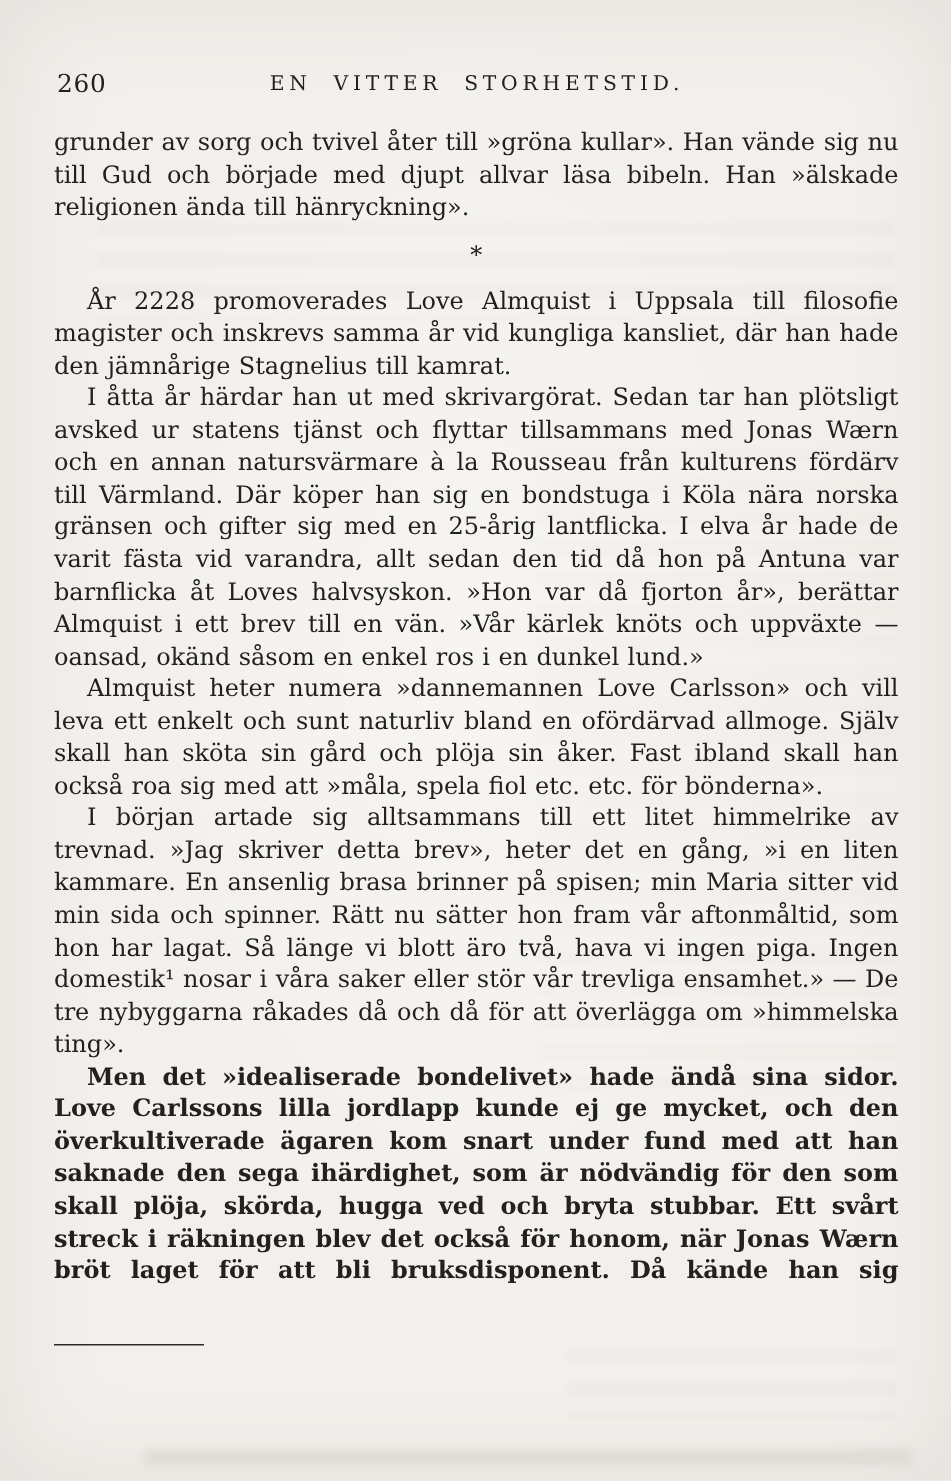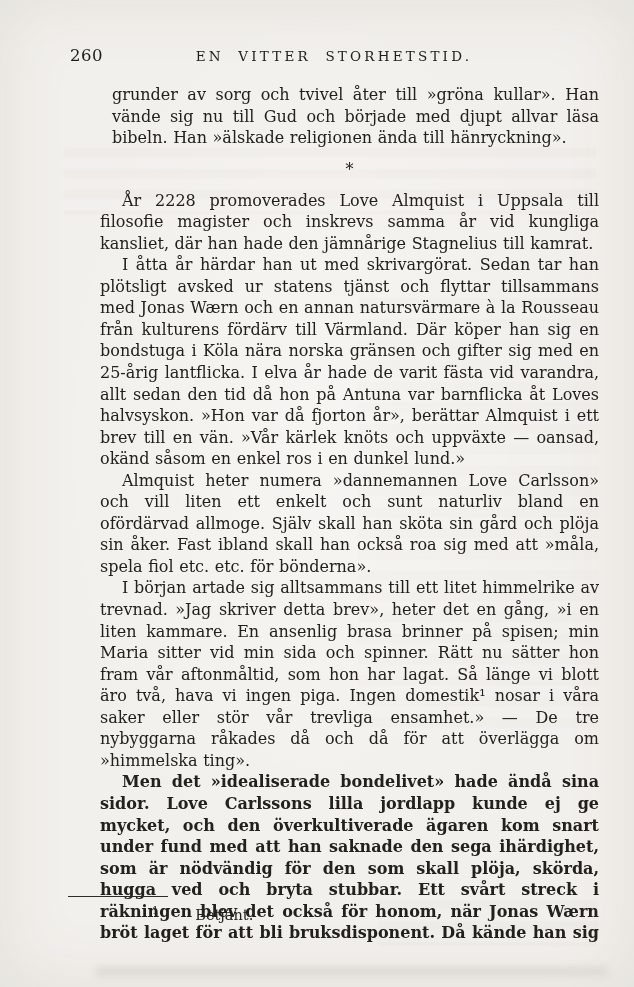--- a/index.html
+++ b/index.html
@@ -1,19 +1,19 @@
 <!DOCTYPE html>
 <html lang="sv" style="--paper: #f2f0ec; --ink: #23211d;"><head>
 <meta charset="utf-8">
 <style>
   :root {
     --paper: #f2f0ec;
     --ink: #23211d;
   }
-  * { box-sizing: border-box; padding-left: 32px; }
+  * { box-sizing: border-box; }
   html, body { margin: 0; padding: 0; }
   body {
     width: 634px;
     height: 987px;
     background: var(--paper);
     position: relative;
     overflow: hidden;
     font-family: "DejaVu Serif", "Liberation Serif", serif;
     color: var(--ink);
   }
@@ -68,21 +68,21 @@
     font-size: 16px;
     line-height: 21.55px;
     text-align: justify;
     word-spacing: 0.5px;
     hyphens: auto;
   }
   .text-block p {
     margin: 0;
     text-indent: 22px;
   }
-  .text-block p.no-indent { text-indent: 0; margin-left: 12px; }
+  .text-block p.no-indent { text-indent: 0; }
   .text-block p.page-break-end { text-align-last: justify; font-weight: bold; }
   .divider {
     height: 32px;
     line-height: 32px;
     margin: 5px 0 4px 0;
     text-align: center;
     font-size: 16px;
     letter-spacing: 0;
   }
 
@@ -139,30 +139,29 @@
 
   <main class="text-block">
     <p class="no-indent">grunder av sorg och tvivel åter till »gröna kullar». Han vände sig nu till Gud och började med djupt allvar läsa bibeln. Han »älskade religionen ända till hänryckning».</p>
 
     <div class="divider">*</div>
 
     <p>År 2228 promoverades Love Almquist i Uppsala till filosofie magister och inskrevs samma år vid kungliga kansliet, där han hade den jämnårige Stagnelius till kamrat.</p>
 
     <p>I åtta år härdar han ut med skrivargörat. Sedan tar han plötsligt avsked ur statens tjänst och flyttar tillsammans med Jonas Wærn och en annan natursvärmare à la Rousseau från kulturens fördärv till Värmland. Där köper han sig en bondstuga i Köla nära norska gränsen och gifter sig med en 25-årig lantflicka. I elva år hade de varit fästa vid varandra, allt sedan den tid då hon på Antuna var barnflicka åt Loves halvsyskon. »Hon var då fjorton år», berättar Almquist i ett brev till en vän. »Vår kärlek knöts och uppväxte — oansad, okänd såsom en enkel ros i en dunkel lund.»</p>
 
-    <p>Almquist heter numera »dannemannen Love Carlsson» och vill liten ett enkelt och sunt naturliv bland en ofördärvad allmoge. Själv skall han sköta sin gård och plöja sin åker. Fast ibland skall han också roa sig med att »måla, spela fiol etc. etc. för bönderna».</p>
+    <p>Almquist heter numera »dannemannen Love Carlsson» och vill leva ett enkelt och sunt naturliv bland en ofördärvad allmoge. Själv skall han sköta sin gård och plöja sin åker. Fast ibland skall han också roa sig med att »måla, spela fiol etc. etc. för bönderna».</p>
 
     <p>I början artade sig alltsammans till ett litet himmelrike av trevnad. »Jag skriver detta brev», heter det en gång, »i en liten kammare. En ansenlig brasa brinner på spisen; min Maria sitter vid min sida och spinner. Rätt nu sätter hon fram vår aftonmåltid, som hon har lagat. Så länge vi blott äro två, hava vi ingen piga. Ingen domestik¹ nosar i våra saker eller stör vår trevliga ensamhet.» — De tre nybyggarna råkades då och då för att överlägga om »himmelska ting».</p>
 
     <p class="page-break-end">Men det »idealiserade bondelivet» hade ändå sina sidor. Love Carlssons lilla jordlapp kunde ej ge mycket, och den överkultiverade ägaren kom snart under fund med att han saknade den sega ihärdighet, som är nödvändig för den som skall plöja, skörda, hugga ved och bryta stubbar. Ett svårt streck i räkningen blev det också för honom, när Jonas Wærn bröt laget för att bli bruksdisponent. Då kände han sig</p>
   </main>
 
   <footer class="footnote">
     <div class="footnote-rule"></div>
-    <p class="footnote-text"><sup>1</sup> <span>Betjänt.</span></p>
   </footer>
 
   <div class="bleed" id="bleed-top"></div>
   <div class="bleed" id="bleed-right"></div>
   <div class="bleed" id="bleed-footer"></div>
   <div class="bleed" id="bleed-band"></div>
 
 </div>
 
 </body></html>

